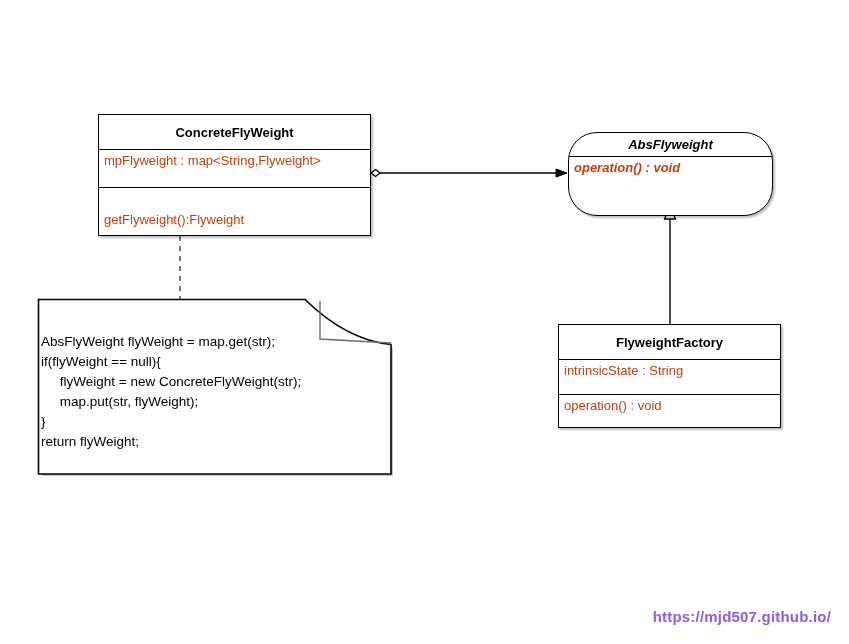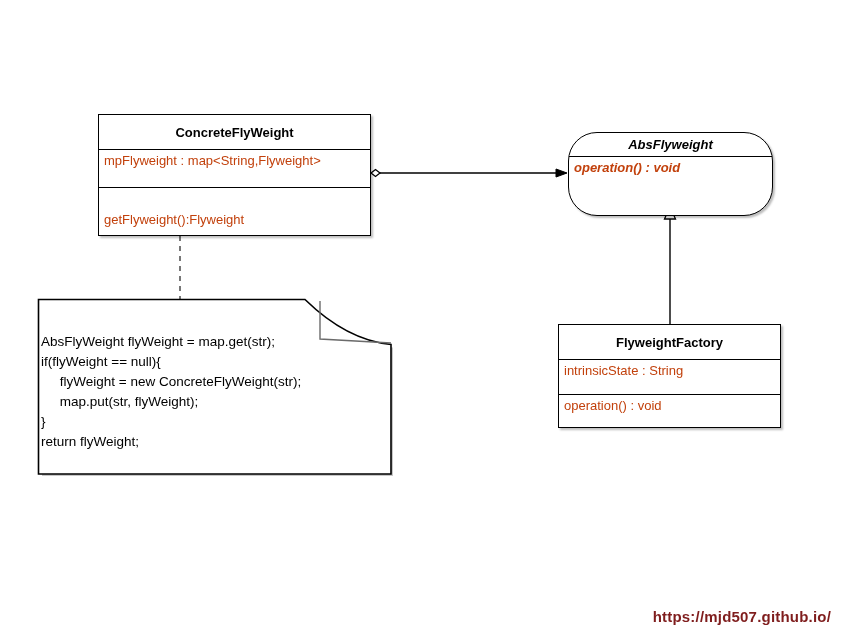--- a/index.html
+++ b/index.html
@@ -123,21 +123,21 @@
     pointer-events: none;
   }
 
   
   .watermark {
     position: absolute;
     right: 18px;
     top: 608px;
     font-size: 15px;
     font-weight: bold;
-    color: #7f1d1d;
+    color: #8b5cf6;
     letter-spacing: 0.2px;
   }
 </style>
 </head>
 <body>
 
 <div id="canvas">
 
 
   <svg class="connector-svg" viewBox="0 0 849 644" xmlns="http://www.w3.org/2000/svg">

